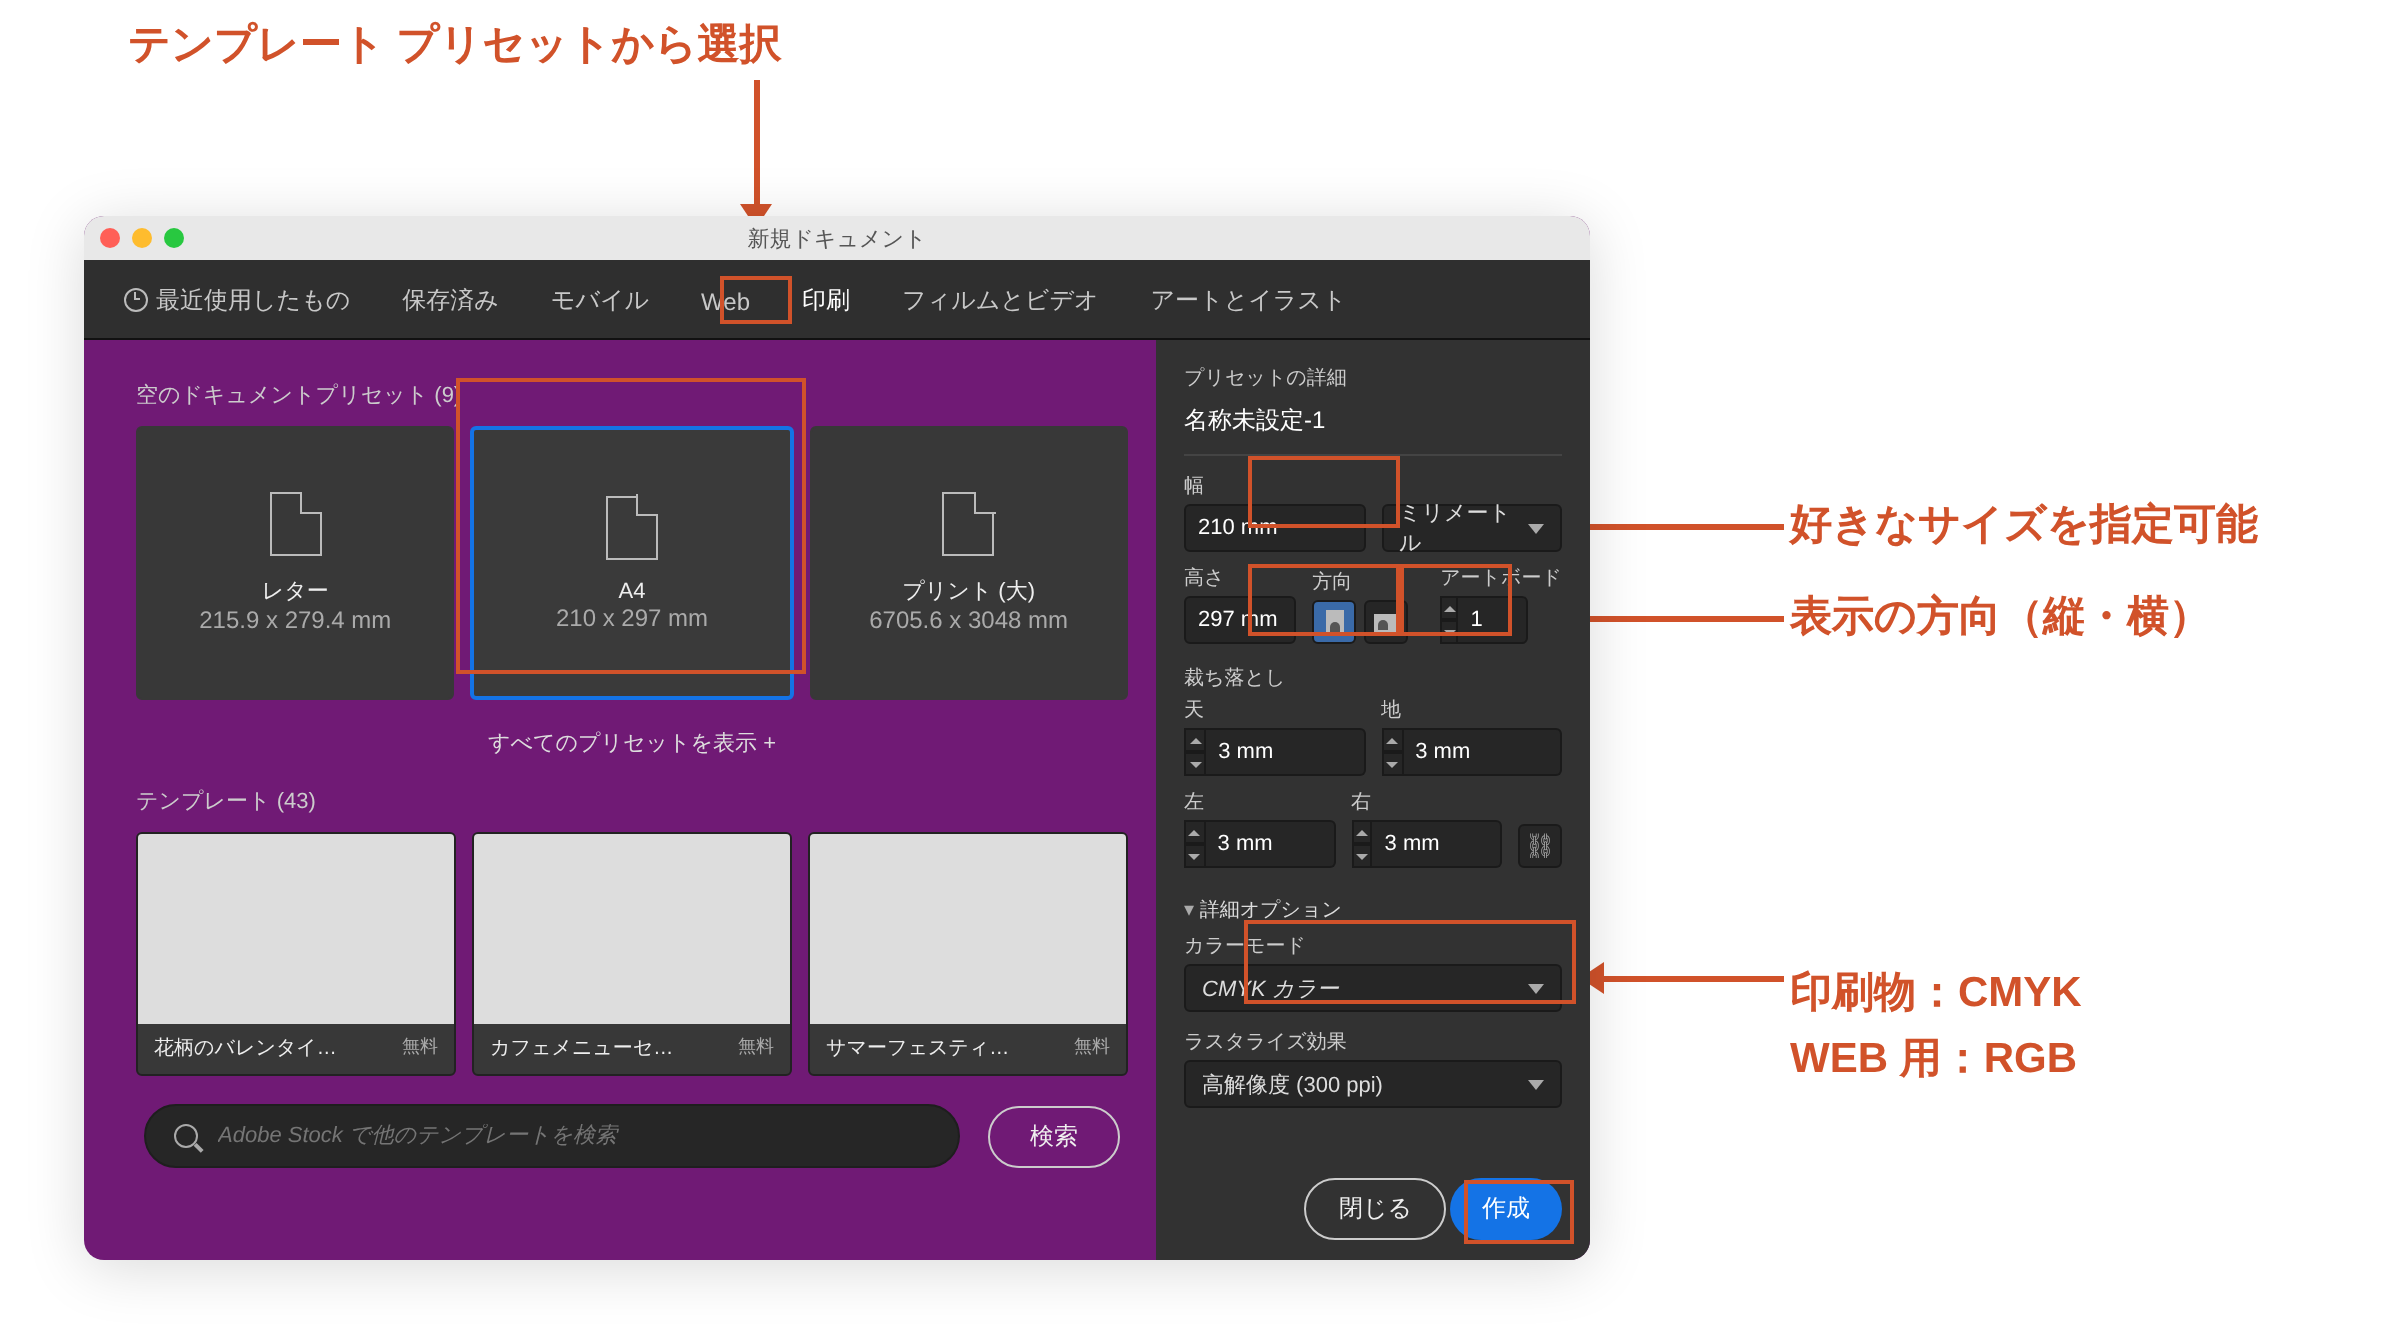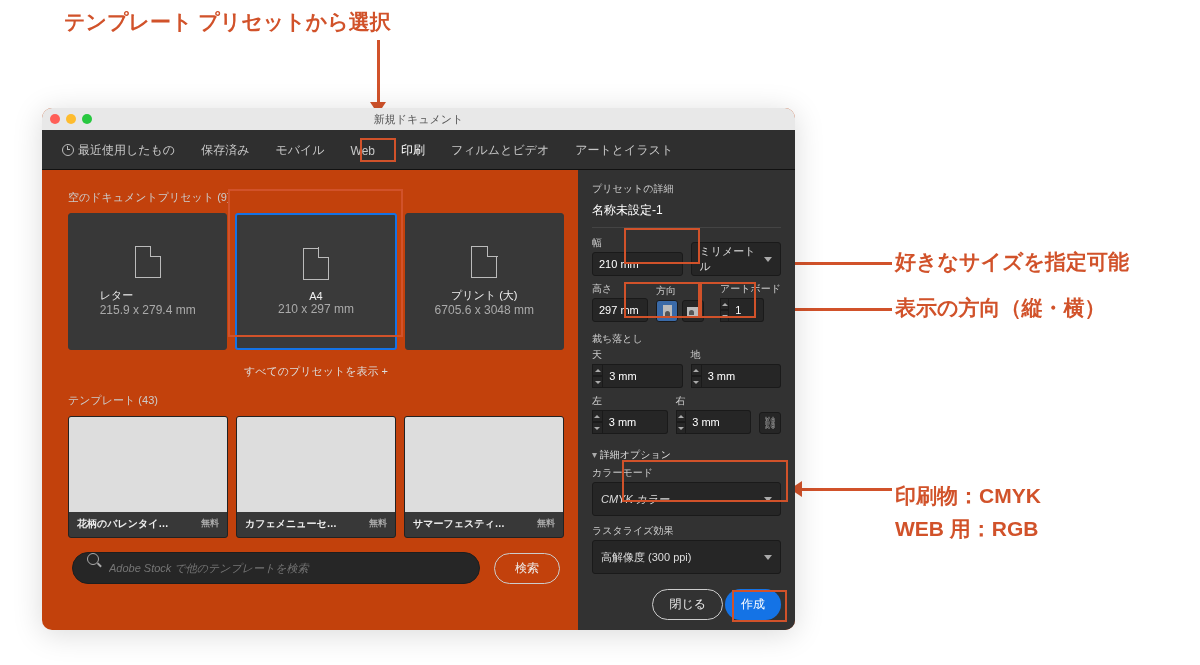--- a/index.html
+++ b/index.html
@@ -21,21 +21,21 @@
     position: absolute;
     width: 0; height: 0;
     border-style: solid;
   }
 
   
   .app-window {
     position: absolute;
     left: 42px; top: 108px;
     width: 753px; height: 522px;
-    background: #c2410c;
+    background: #701a75;
     border-radius: 10px;
     overflow: hidden;
     box-shadow: 0 4px 30px rgba(0,0,0,0.15);
     color: #e6e6e6;
   }
   .titlebar {
     height: 22px;
     background: #e8e8e8;
     display: flex;
     align-items: center;
@@ -97,39 +97,39 @@
   .template-row{ display:flex; gap:8px; }
   .template-card{
     flex:1 1 0;
     background:#383838;
     border:1px solid #222;
     border-radius:3px;
     overflow:hidden;
     cursor:pointer;
   }
   .template-card .thumb{ height:95px; background:#ddd; }
-  .template-card .cap{ display:flex; justify-content:space-between; padding:5px 8px 6px;font-weight:bold;}
+  .template-card .cap{ display:flex; justify-content:space-between; padding:5px 8px 6px;}
   .template-card .cap .t-name{ font-size:10px; color:#eee; overflow:hidden; text-overflow:ellipsis; white-space:nowrap;}
   .template-card .cap .t-free{ font-size:9px; color:#aaa;}
 
   
   .th1{background:
      radial-gradient(circle at 28% 52%, #e7475e 0 12%, transparent 13%),
      radial-gradient(circle at 38% 40%, #f0a6b7 0 10%, transparent 11%),
      radial-gradient(circle at 18% 40%, #f28aa0 0 10%, transparent 11%),
      linear-gradient(#fff,#fff);}
   .th2{background:
      linear-gradient(90deg, #2e3e2d 0 33%, #d5d2c7 33% 66%, #b07c3a 66% 100%);} 
   .th3{background:
      linear-gradient(90deg, #1b3050 0 35%, #e06c2c 35% 70%, #1470c0 70% 100%);}
 
   .search-row{ display:flex; align-items:center; gap:14px; padding:14px 4px 0; }
   .search-box{
     flex:1; height:32px; background:#262626; border:1px solid #1e1e1e;
-    border-radius:18px; display:flex; padding:0 14px;
+    border-radius:18px; display:flex; align-items:center; padding:0 14px;
   }
   .search-box input{ flex:1; background:transparent; border:none; outline:none; color:#ddd; font-size:11px; font-style:italic;}
   .search-icon{ width:12px; height:12px; border:1.5px solid #aaa; border-radius:50%; position:relative; margin-right:10px;}
   .search-icon::after{content:""; position:absolute; width:5px; height:1.5px; background:#aaa; transform:rotate(45deg); left:9px; top:10px;}
   .search-btn{
     border:1.5px solid #ccc; background:transparent; color:#eee;
     font-size:12px; padding:6px 20px; border-radius:18px; cursor:pointer;
   }
 
   
@@ -142,21 +142,21 @@
   .rp-title{ color:#fff; font-size:12px; padding:6px 0 8px; border-bottom:1px solid #444; margin-bottom:8px;}
   .field-label{ font-size:10px; color:#ccc; margin-bottom:2px;}
   .row{ display:flex; gap:8px; align-items:flex-end; margin-bottom:6px;}
   .col{ flex:1; }
   .inp{
     width:100%; height:24px; background:#262626; border:1px solid #1a1a1a;
     color:#fff; font-size:11px; padding:0 6px; border-radius:3px;
   }
   .select{
     display:flex; align-items:center; justify-content:space-between;
-    height:34px; background:#262626; border:1px solid #1a1a1a; border-radius:3px;
+    height:24px; background:#262626; border:1px solid #1a1a1a; border-radius:3px;
     padding:0 8px; color:#ddd; font-size:11px; cursor:pointer;
   }
   .chev{ width:0;height:0;border-left:4px solid transparent;border-right:4px solid transparent;border-top:5px solid #aaa;}
   .orient-row{ display:flex; gap:4px;}
   .orient-btn{
     width:22px; height:22px; background:#262626; border:1px solid #1a1a1a;
     border-radius:3px; display:flex; align-items:center; justify-content:center; cursor:pointer;
   }
   .orient-btn.active{ background:#3a6aa8;}
   .orient-glyph{ width:9px; height:12px; background:#bbb; position:relative;}
@@ -222,21 +222,21 @@
     <span class="tab">アートとイラスト</span>
   </div>
 
   <div class="main-body">
     <div class="left-pane">
       <div class="section-label">空のドキュメントプリセット  (9)</div>
 
       <div class="preset-row">
         <div class="preset-card">
           <div class="page-icon"></div>
-          <div style="text-align:left;">
+          <div style="text-align:center;">
             <div class="p-name">レター</div>
             <div class="p-dim">215.9 x 279.4 mm</div>
           </div>
         </div>
         <div class="preset-card selected">
           <div class="page-icon selected"></div>
           <div style="text-align:center;">
             <div class="p-name">A4</div>
             <div class="p-dim">210 x 297 mm</div>
           </div>

